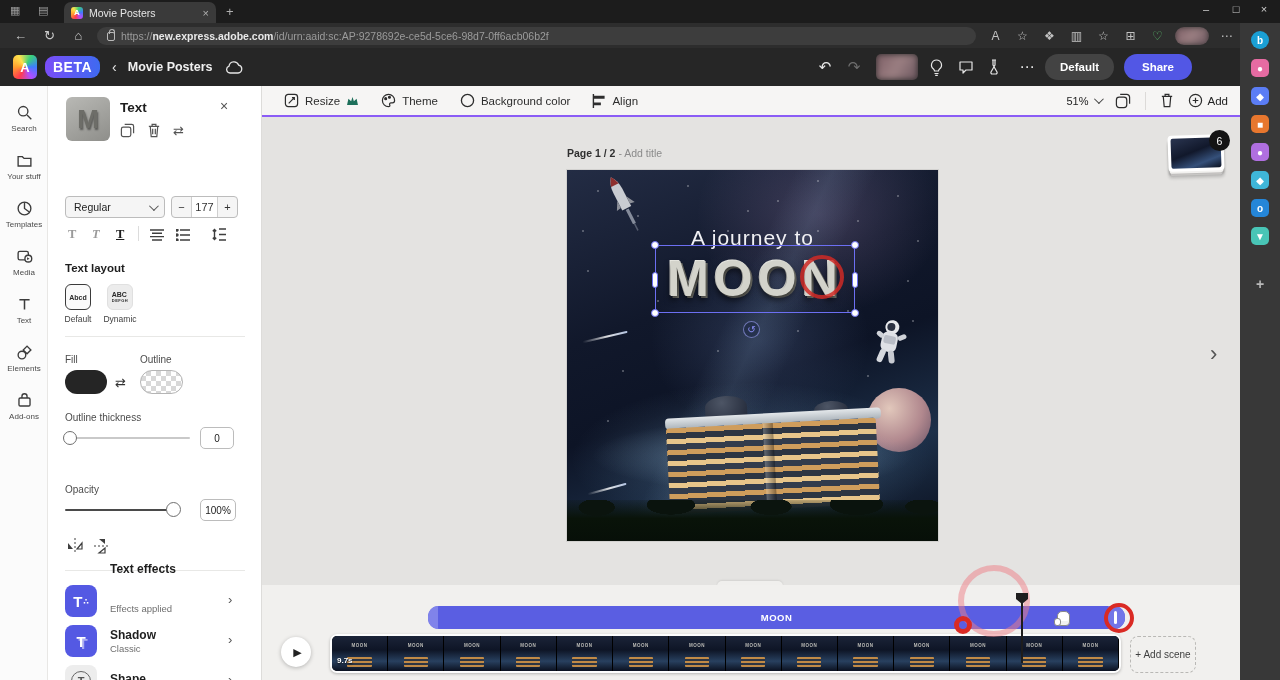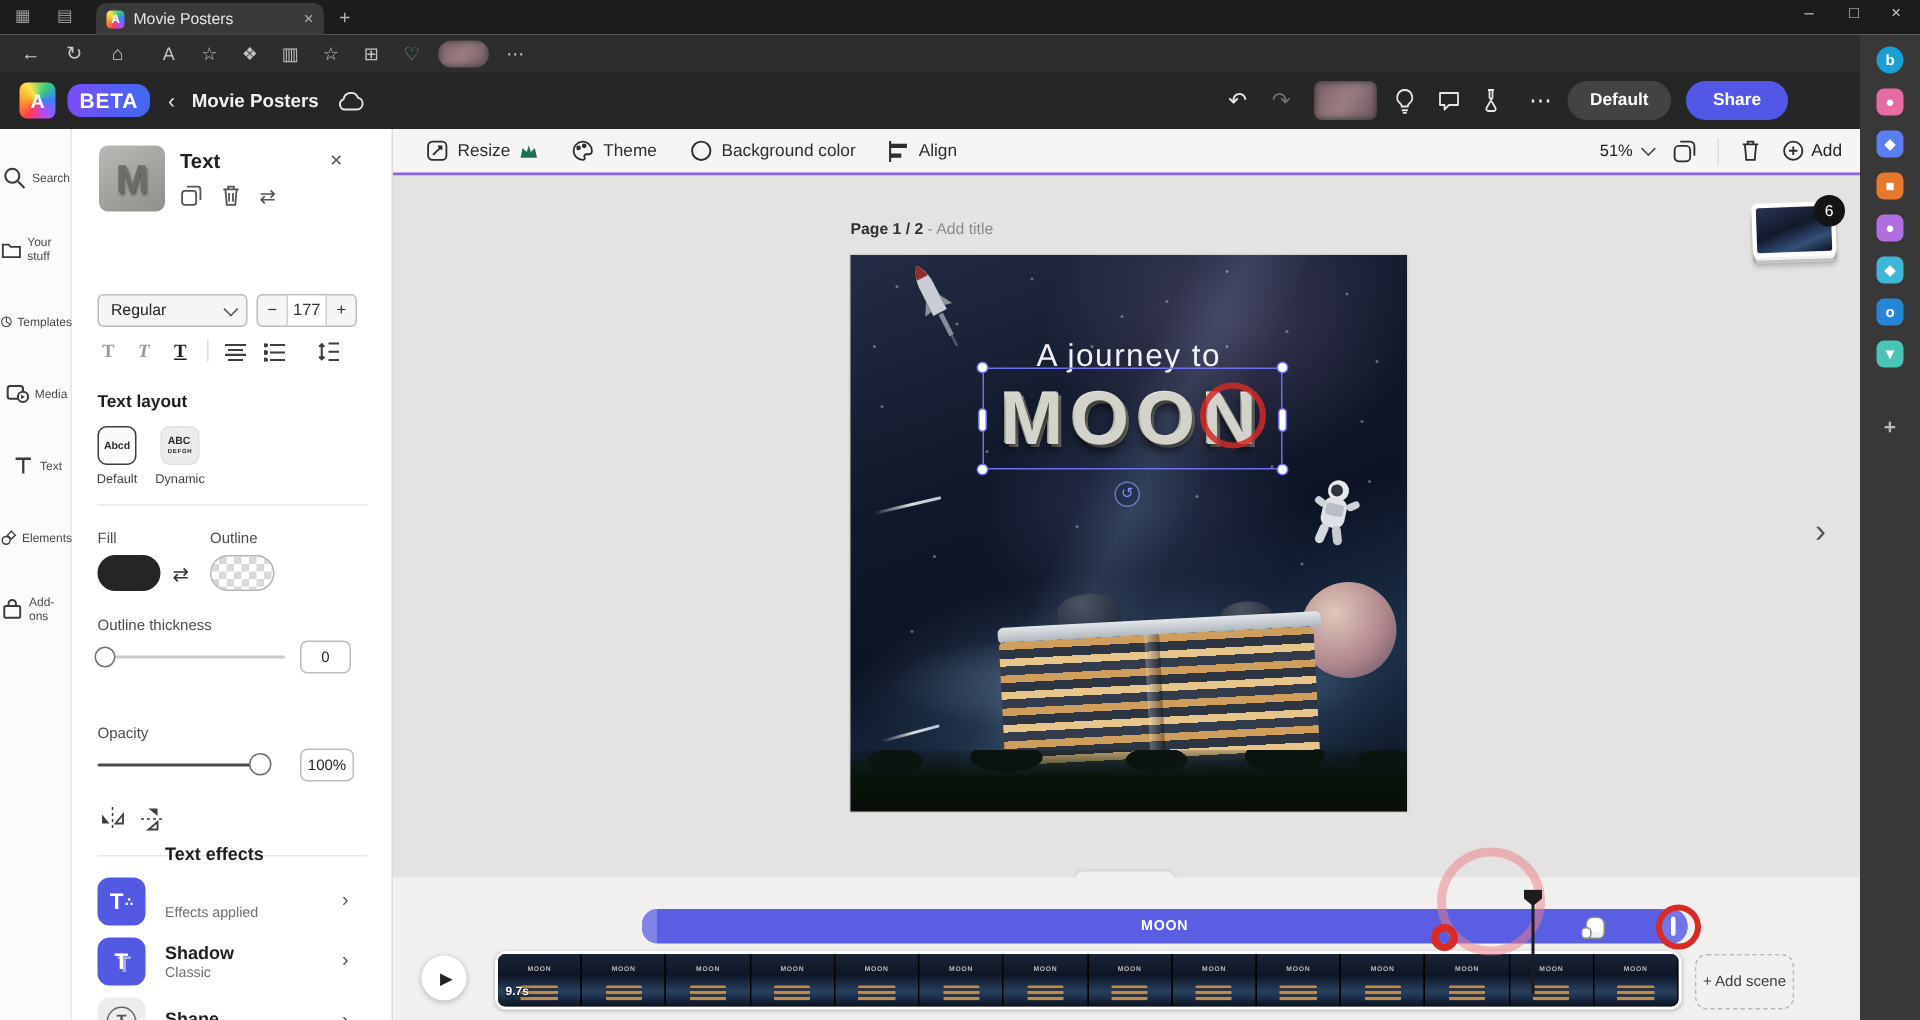--- a/index.html
+++ b/index.html
@@ -53,21 +53,21 @@
 .dl-btn { background:#434343; color:#fff; font-size:11.5px; font-weight:bold; padding:7px 15px; border-radius:16px; }
 .share-btn { background:#5257e5; color:#fff; font-size:11.5px; font-weight:bold; padding:7px 18px; border-radius:16px; margin-left:3px; }
 
 
 .edgebar { left:1240px; top:23px; width:40px; height:657px; background:#383838; }
 .edge-icon { position:absolute; left:11px; width:18px; height:18px; border-radius:5px;
   display:flex; align-items:center; justify-content:center; color:#fff; font-size:10px; font-weight:bold; }
 
 
 .navrail { left:0; top:86px; width:48px; height:594px; background:#fbfbfb; border-right:1px solid #e8e7e5; }
-.rail-item { position:absolute; left:0; width:48px; height:44px; display:flex; 
+.rail-item { position:absolute; left:0; width:48px; height:44px; display:flex; flex-direction:column;
   align-items:center; justify-content:center; gap:3px; color:#3c3c3c; }
 .rail-item svg { stroke:#3c3c3c; }
 .rail-label { font-size:8px; color:#4a4a4a; }
 
 
 .panel { left:48px; top:86px; width:214px; height:594px; background:#ffffff; border-right:1px solid #dddcda; }
 .p-thumb { left:18px; top:11px; width:44px; height:44px; border-radius:6px;
   background:linear-gradient(150deg,#b9b9b5,#8e8e8a); display:flex; align-items:center; justify-content:center;
   font-size:26px; font-weight:bold; color:#6d6d68; text-shadow:1px 2px 2px rgba(0,0,0,.45); }
 .p-title { left:72px; top:14px; font-size:13.5px; font-weight:bold; color:#1e1e1e; }
@@ -241,20 +241,24 @@
     <span class="abs newtab">+</span>
     <span class="abs winbtn" style="right:60px">–</span>
     <span class="abs winbtn" style="right:30px">□</span>
     <span class="abs winbtn" style="right:2px">×</span>
   </div>
 
   <div class="abs addressbar">
     <span class="nav-glyph" style="margin-left:6px">←</span>
     <span class="nav-glyph">↻</span>
     <span class="nav-glyph">⌂</span>
+    <div class="url-pill">
+      <span class="lock-ic"></span>
+      <span class="url-text"><span>https://</span><b>new.express.adobe.com</b><span>/id/urn:aaid:sc:AP:9278692e-ce5d-5ce6-98d7-0ff6acb06b2f</span></span>
+    </div>
     <div style="display:flex; align-items:center; margin-left:6px">
       <span class="bar-ic">A</span>
       <span class="bar-ic">☆</span>
       <span class="bar-ic">❖</span>
       <span class="bar-ic">▥</span>
       <span class="bar-ic">☆</span>
       <span class="bar-ic">⊞</span>
       <span class="bar-ic green">♡</span>
       <span class="avatar-blur">
           <i></i>

